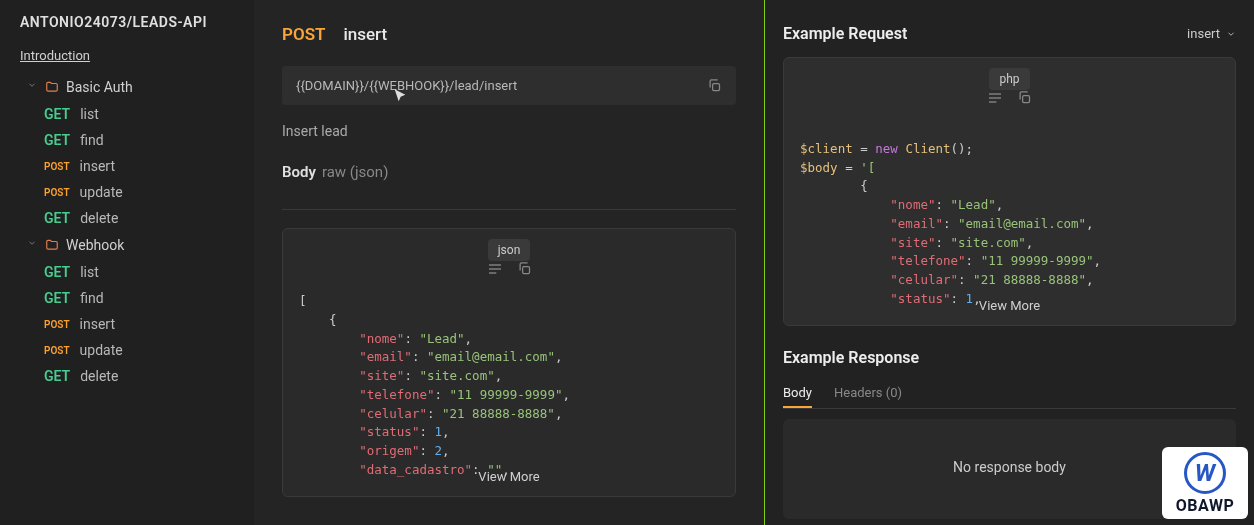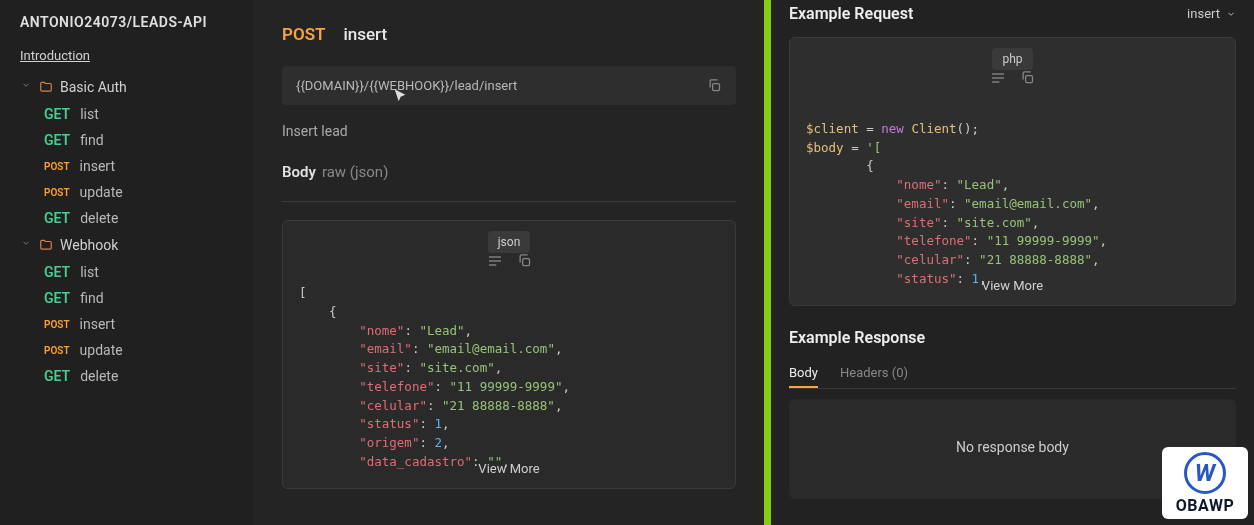--- a/index.html
+++ b/index.html
@@ -29,21 +29,21 @@
   .intro-link {
     padding: 4px 20px 10px;
     font-size: 13px;
     color: #d0d0d0;
     text-decoration: underline;
     cursor: pointer;
   }
   .folder {
     display: flex;
     align-items: flex-start;
-    padding: 6px 20px;
+    padding: 6px 26px;
     cursor: pointer;
     gap: 6px;
   }
   .chevron {
     width: 12px;
     height: 12px;
     display: flex;
     align-items: center;
     justify-content: center;
     color: #888;
@@ -97,21 +97,21 @@
     left: 110px;
     top: 22px;
     color: #ddd;
     pointer-events: none;
   }
   .desc { color: #aaa; font-size: 14px; margin-bottom: 24px; }
   .section-title {
     color: #e0e0e0;
     font-size: 15px;
     font-weight: 600;
-    margin-bottom: 20px;
+    margin-bottom: 28px;
   }
   .section-title .sub { color: #888; font-weight: 400; margin-left: 6px; }
   .code-box {
     background: #2a2a2a;
     border: 1px solid #3a3a3a;
     border-radius: 6px;
     padding: 0;
     position: relative;
   }
   .code-head {
@@ -152,23 +152,23 @@
     bottom: 10px;
     color: #d0d0d0;
     background: rgba(42,42,42,0.0);
     padding: 2px 10px;
     cursor: pointer;
     font-size: 13px;
   }
   .right {
     width: 490px;
     background: #222;
-    padding: 4px 18px;
+    padding: 24px 18px;
     overflow-y: auto;
-    border-left: 7px solid #84cc16;
+    border-left: 1px solid #84cc16;
   }
   .right-header {
     display: flex;
     justify-content: space-between;
     align-items: center;
     margin-bottom: 14px;
   }
   .right-title { color: #eee; font-size: 16px; font-weight: 600; }
   .select-btn {
     color: #ccc; font-size: 13px;

